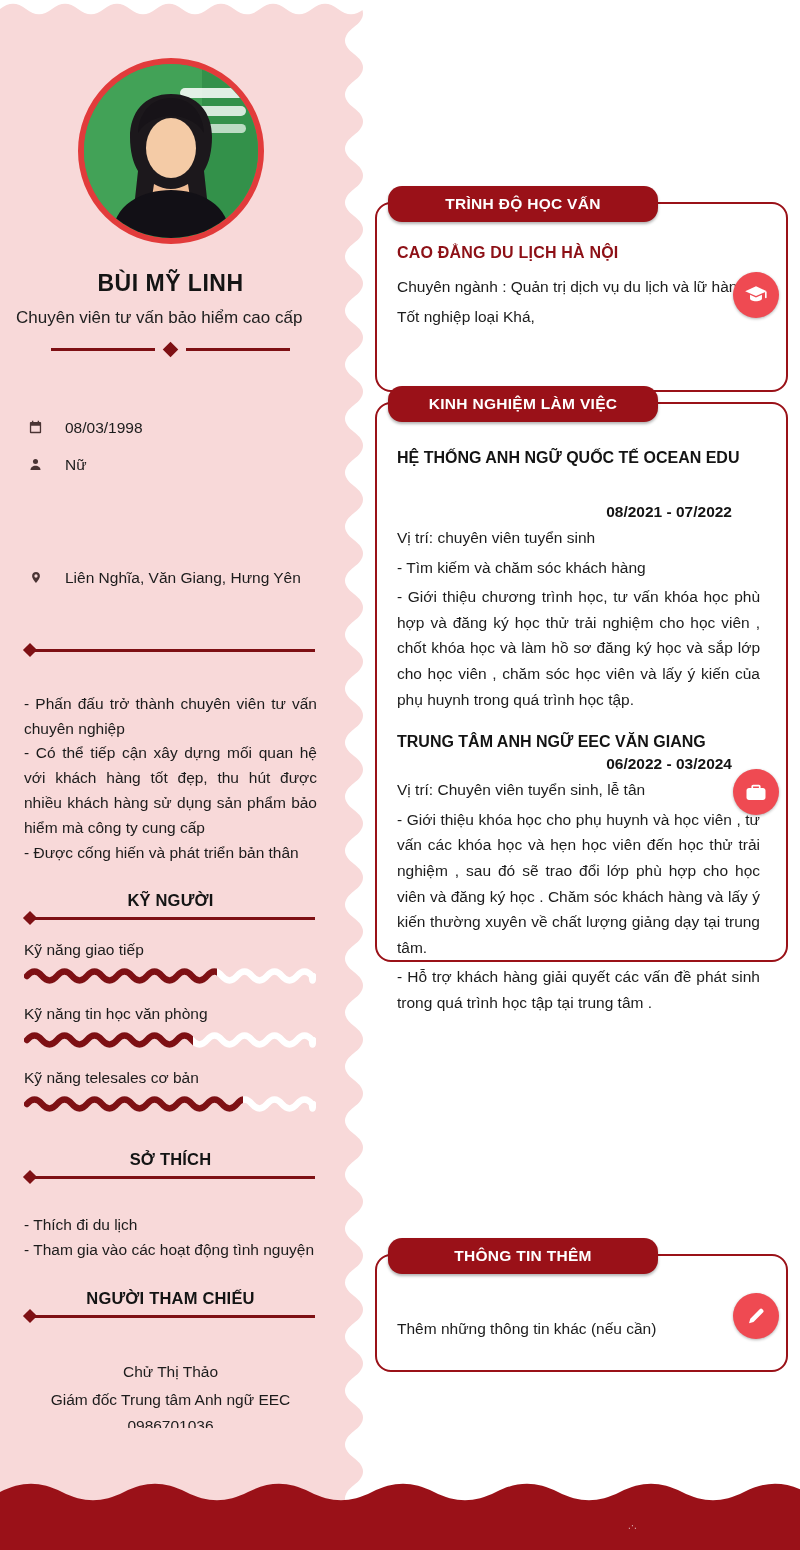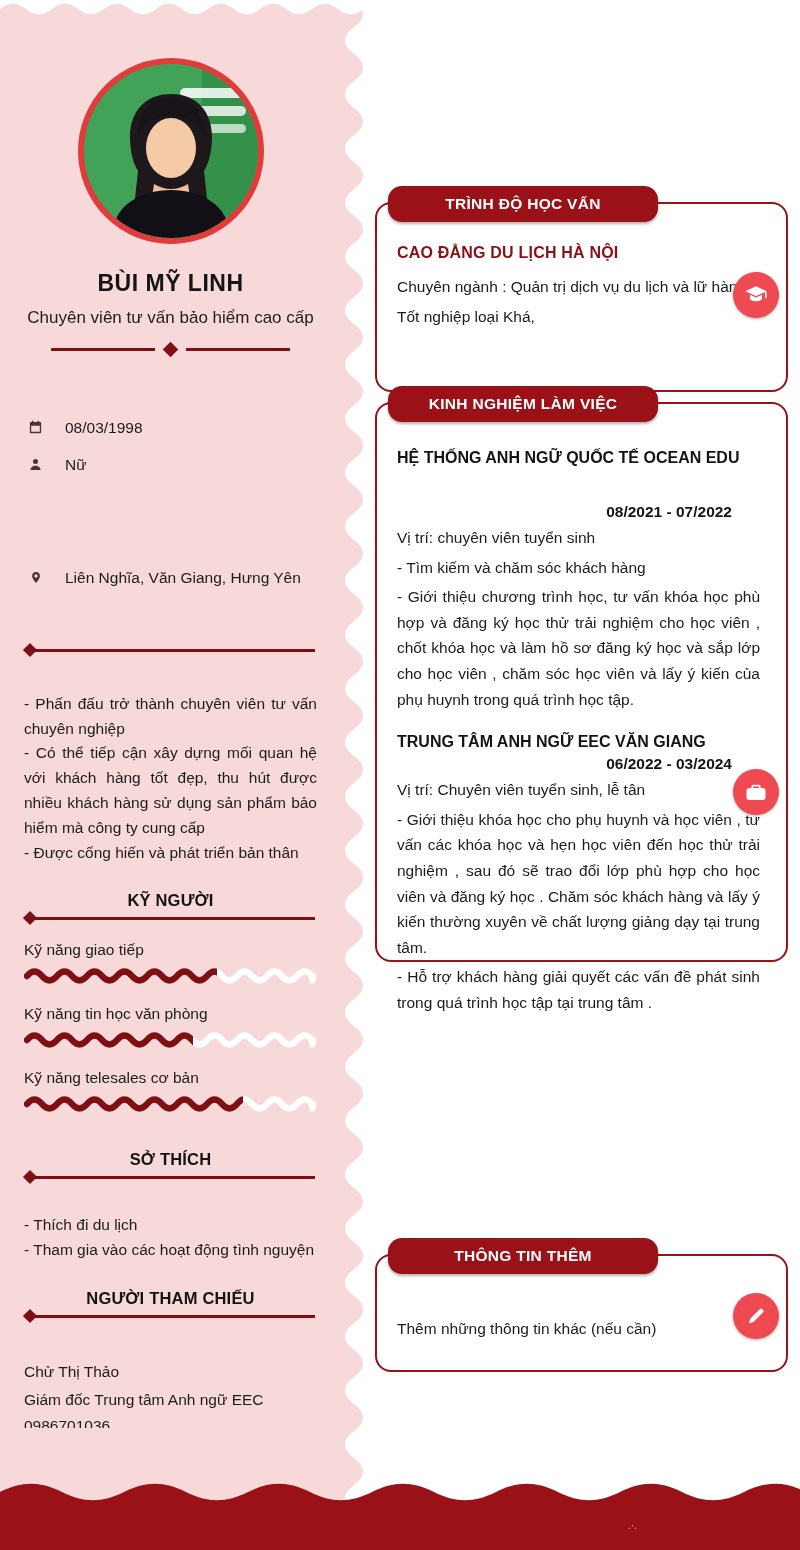--- a/index.html
+++ b/index.html
@@ -8,21 +8,21 @@
 
   
   .left-panel { position:absolute; top:0; left:0; width:341px; height:1550px; background:#f8d9d9; z-index:1; }
   .edge-wave  { position:absolute; top:0; left:341px; width:28px; height:1550px; z-index:1; }
   .top-wave   { position:absolute; top:0; left:0; width:372px; height:20px; z-index:2; }
   .left-content { position:relative; z-index:3; }
 
   .photo-ring { width:186px; height:186px; margin:58px auto 0; border-radius:50%;
                 border:6px solid #e23b3b; overflow:hidden; background:#42a257; }
   .name { margin-top:26px; text-align:center; font-size:23px; font-weight:bold; letter-spacing:.5px; color:#141414; }
-  .subtitle { margin-top:9px; padding:0 16px; text-align:center; font-size:17px; line-height:1.4; color:#202020; }
+  .subtitle { margin-top:9px; padding:0 16px; font-size:17px; line-height:1.4; color:#202020; }
 
   .center-divider { display:flex; align-items:center; justify-content:center; gap:10px; margin-top:14px; }
   .cd-line { width:104px; height:2.5px; background:#7e1014; }
   .cd-diamond { width:11px; height:11px; background:#7e1014; transform:rotate(45deg); }
 
   .details { margin-top:64px; padding-left:27px; }
   .detail-row { display:flex; align-items:center; gap:21px; margin-bottom:19px; font-size:15.5px; }
   .detail-row .ic { width:17px; display:flex; justify-content:center; }
   .detail-spacer { height:76px; }
 
@@ -42,21 +42,21 @@
   .mt-ref-h { margin-top:26px; }
   .mt-ref-t { margin-top:40px; }
 
   .skill { margin:21px 24px 0; }
   .skill-label { font-size:15.5px; margin-bottom:9px; }
   .skill-bar { position:relative; width:292px; height:16px; }
   .skill-bar svg { position:absolute; top:0; left:0; }
   .bar-fill { position:absolute; top:0; left:0; height:16px; overflow:hidden; }
   .sq { fill:none; stroke-width:6.5; stroke-linecap:round; }
 
-  .ref-block { padding:0 24px; font-size:15.5px; line-height:1.8; }
+  .ref-block { padding:0 24px; font-size:15.5px; line-height:1.8;text-align:center; }
 
   
   .rsec { position:absolute; left:375px; width:413px; }
   .rbadge { position:relative; z-index:2; margin-left:13px; width:270px; height:36px; background:#9a1118;
             border-radius:14px; display:flex; align-items:center; justify-content:center;
             color:#fff; font-weight:bold; font-size:15.5px; letter-spacing:.3px;
             box-shadow:0 2px 3px rgba(0,0,0,.3); }
   .rbox { position:absolute; left:0; right:0; top:16px; bottom:0; border:2px solid #9a1118; border-radius:16px; background:#fff; }
   .rcontent { position:relative; z-index:1; padding:22px 28px 0 22px; }
   .ricon { position:absolute; right:9px; width:46px; height:46px; border-radius:50%; background:#ef4a52;

